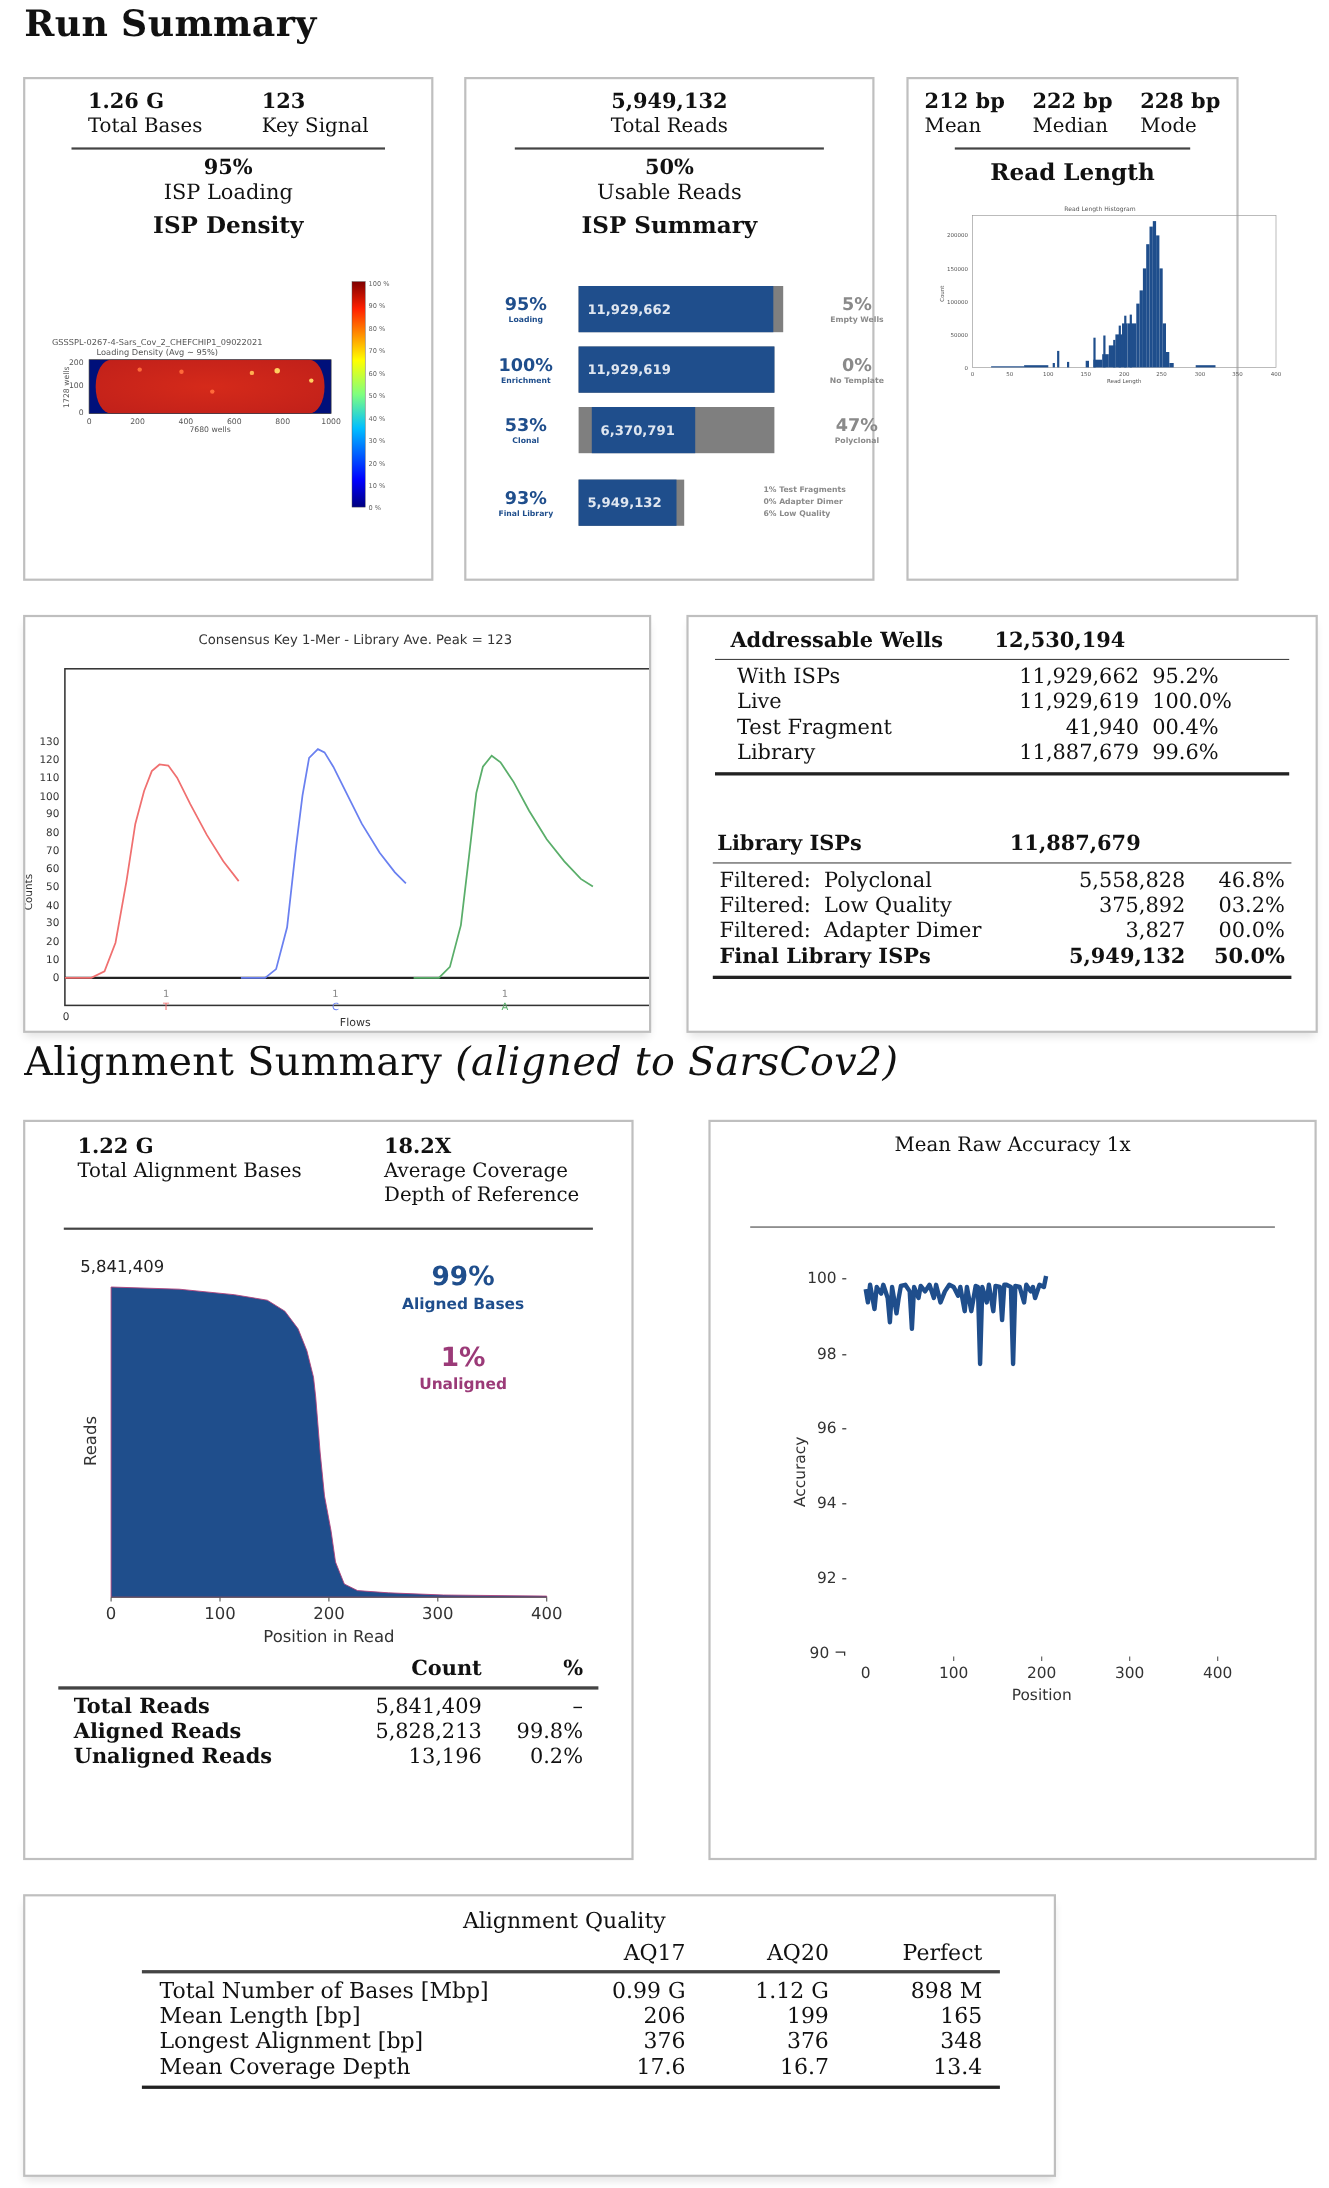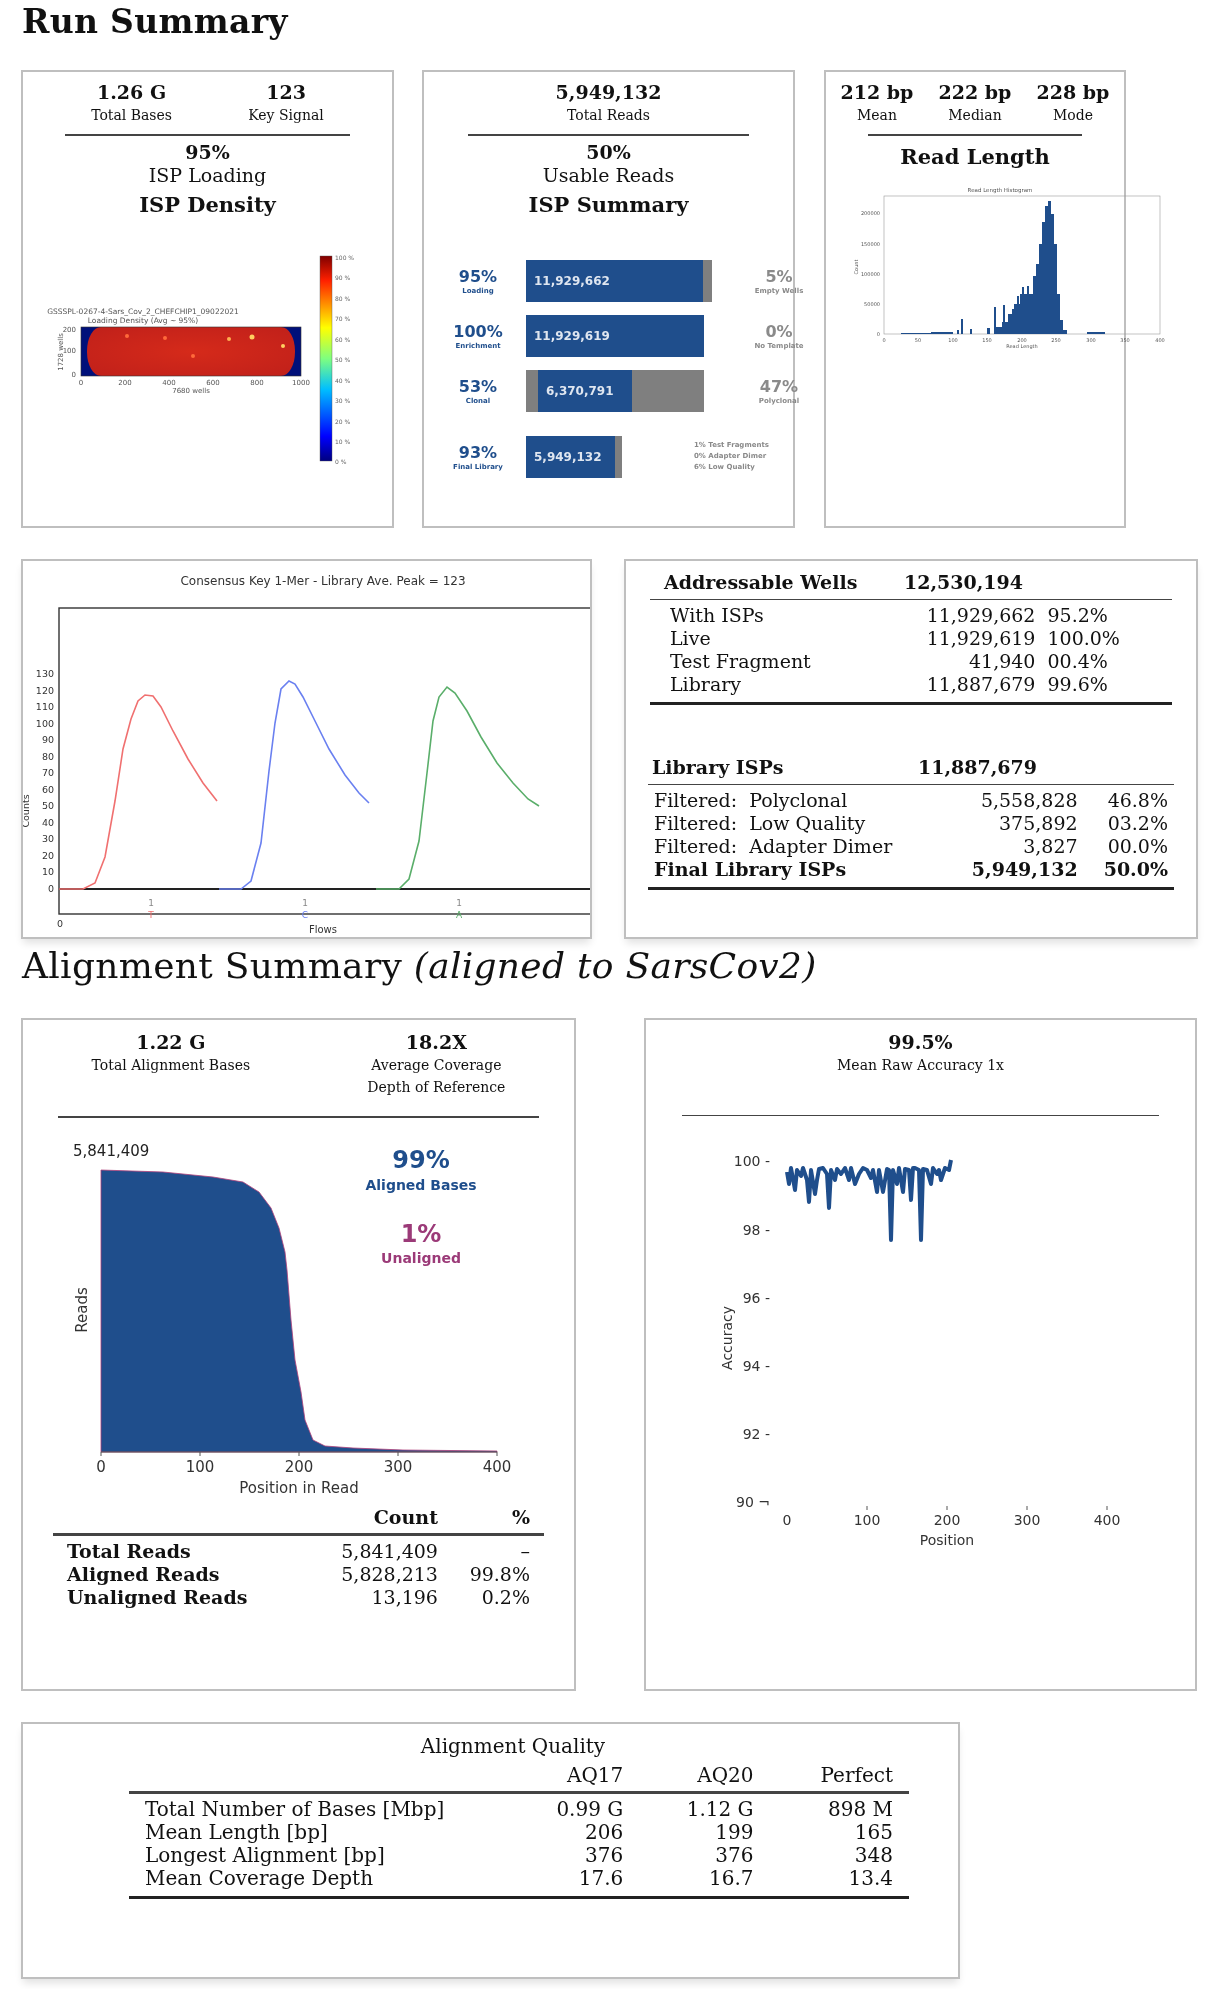--- a/index.html
+++ b/index.html
@@ -7,23 +7,23 @@
   body { font-family: "DejaVu Serif", "Liberation Serif", serif; color: #111; position: relative; }
 
   .section-title { position: absolute; left: 22px; font-size: 34px; font-weight: normal; letter-spacing: 0.3px; }
   .section-title.run { top: 2px; font-weight: bold; font-size: 33px; }
   .section-title.align { top: 945px; font-size: 36px; }
   .section-title .ital { font-style: italic; }
 
   .panel { position: absolute; border: 2px solid #bfbfbf; background: #fff; }
   .panel.shadowed { box-shadow: 0 6px 8px -2px rgba(0,0,0,0.12); }
 
-  .stat-row { display: flex; justify-content: space-around; text-align: center; }
+  .stat-row { display: flex; justify-content: space-around; }
   .stat-val { font-weight: bold; font-size: 19px; line-height: 24px; }
-  .stat-lbl { font-size: 14px; line-height: 22px; }
+  .stat-lbl { font-size: 18px; line-height: 22px; }
   .rule { height: 0; border-top: 2px solid #444; }
   .center { text-align: center; }
   .big-bold { font-weight: bold; font-size: 21px; }
   .lbl-18 { font-size: 19px; }
 
   
   .isp-row { position: absolute; left: 0; width: 100%; height: 48px; }
   .isp-left { position: absolute; left: 0; width: 88px; text-align: center; color: #1f4e8c; font-family: "DejaVu Sans", sans-serif; }
   .isp-left .pct { font-weight: bold; font-size: 16px; line-height: 18px; }
   .isp-left .nm { font-weight: bold; font-size: 7px; line-height: 10px; }
@@ -452,21 +452,20 @@
             <td class="num">13,196</td>
             <td class="num">0.2%</td>
           </tr>
     </tbody>
       </table>
   </div>
 </div>
 
 <div class="panel" style="left:644px;top:1018px;width:553px;height:673px;">
   <div class="center" style="margin-top:10px;">
-    <div class="stat-val">99.5%</div>
     <div class="stat-lbl">Mean Raw Accuracy 1x</div>
   </div>
   <div class="rule" style="position:absolute;left:36px;right:36px;top:95px;border-top-width:1.5px;"></div>
   <svg width="549" height="440" viewBox="0 0 549 440" style="position:absolute;left:0;top:120px;">
     <g font-size="14" fill="#333" text-anchor="end">
       <text x="124" y="26">100 -</text>
         <text x="124" y="95">98 -</text>
         <text x="124" y="163">96 -</text>
         <text x="124" y="231">94 -</text>
         <text x="124" y="299">92 -</text>

